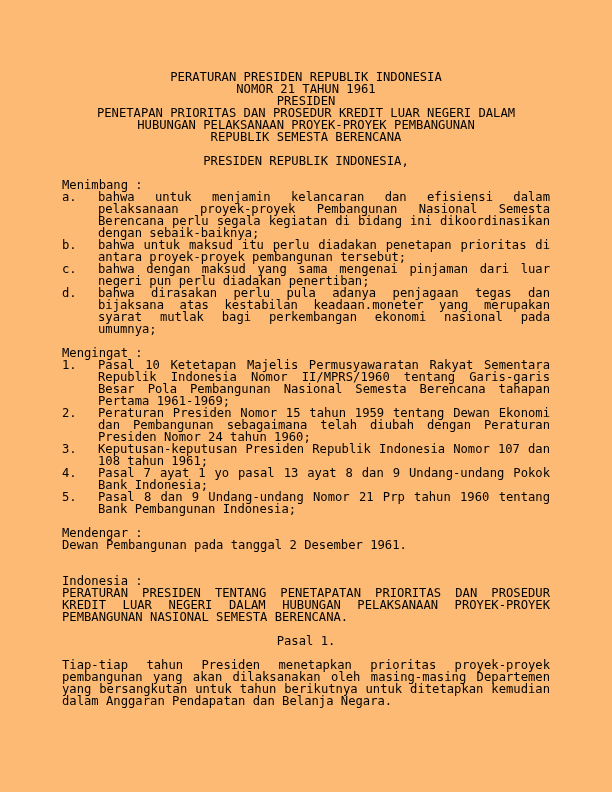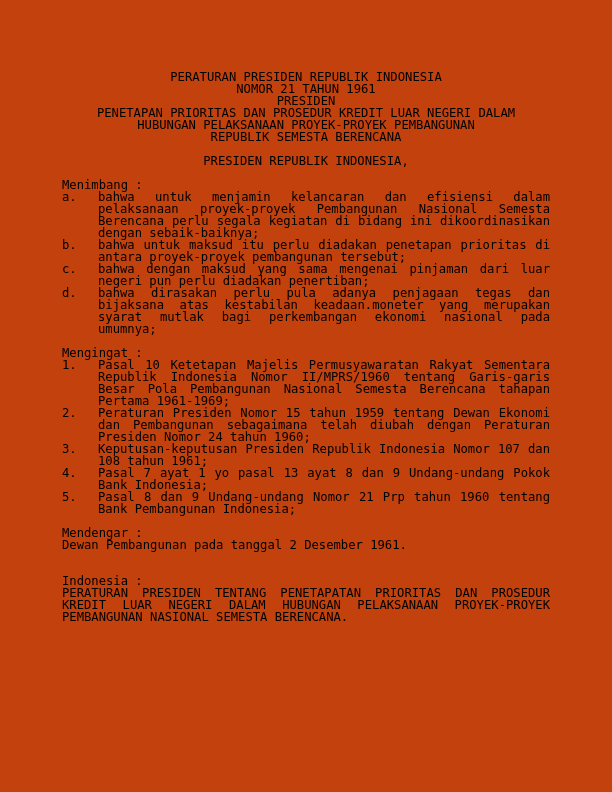--- a/index.html
+++ b/index.html
@@ -4,21 +4,21 @@
 <style>
   html, body {
     margin: 0;
     padding: 0;
     background: #ffffff;
   }
   .page {
     position: relative;
     width: 612px;
     height: 792px;
-    background: #c2410c;
+    background: #fdba74;
     overflow: hidden;
   }
   .text-block {
     position: absolute;
     left: 62px;
     top: 71px;
     width: 488px;
     font-family: "DejaVu Sans Mono", "Liberation Mono", monospace;
     font-size: 12.2px;
     line-height: 12px;
@@ -111,18 +111,20 @@
     <div class="blank"></div>
 
 
     <div class="blank"></div>
 
     <div class="line">Indonesia :</div>
     <div class="justify">PERATURAN PRESIDEN TENTANG PENETAPATAN PRIORITAS DAN PROSEDUR KREDIT LUAR NEGERI DALAM HUBUNGAN PELAKSANAAN PROYEK-PROYEK PEMBANGUNAN NASIONAL SEMESTA BERENCANA.</div>
 
     <div class="blank"></div>
 
+    <div class="line center">Pasal 1.</div>
 
     <div class="blank"></div>
 
+    <div class="justify">Tiap-tiap tahun Presiden menetapkan prioritas proyek-proyek pembangunan yang akan dilaksanakan oleh masing-masing Departemen yang bersangkutan untuk tahun berikutnya untuk ditetapkan kemudian dalam Anggaran Pendapatan dan Belanja Negara.</div>
 
   </div>
 </div>
 
 </body></html>

